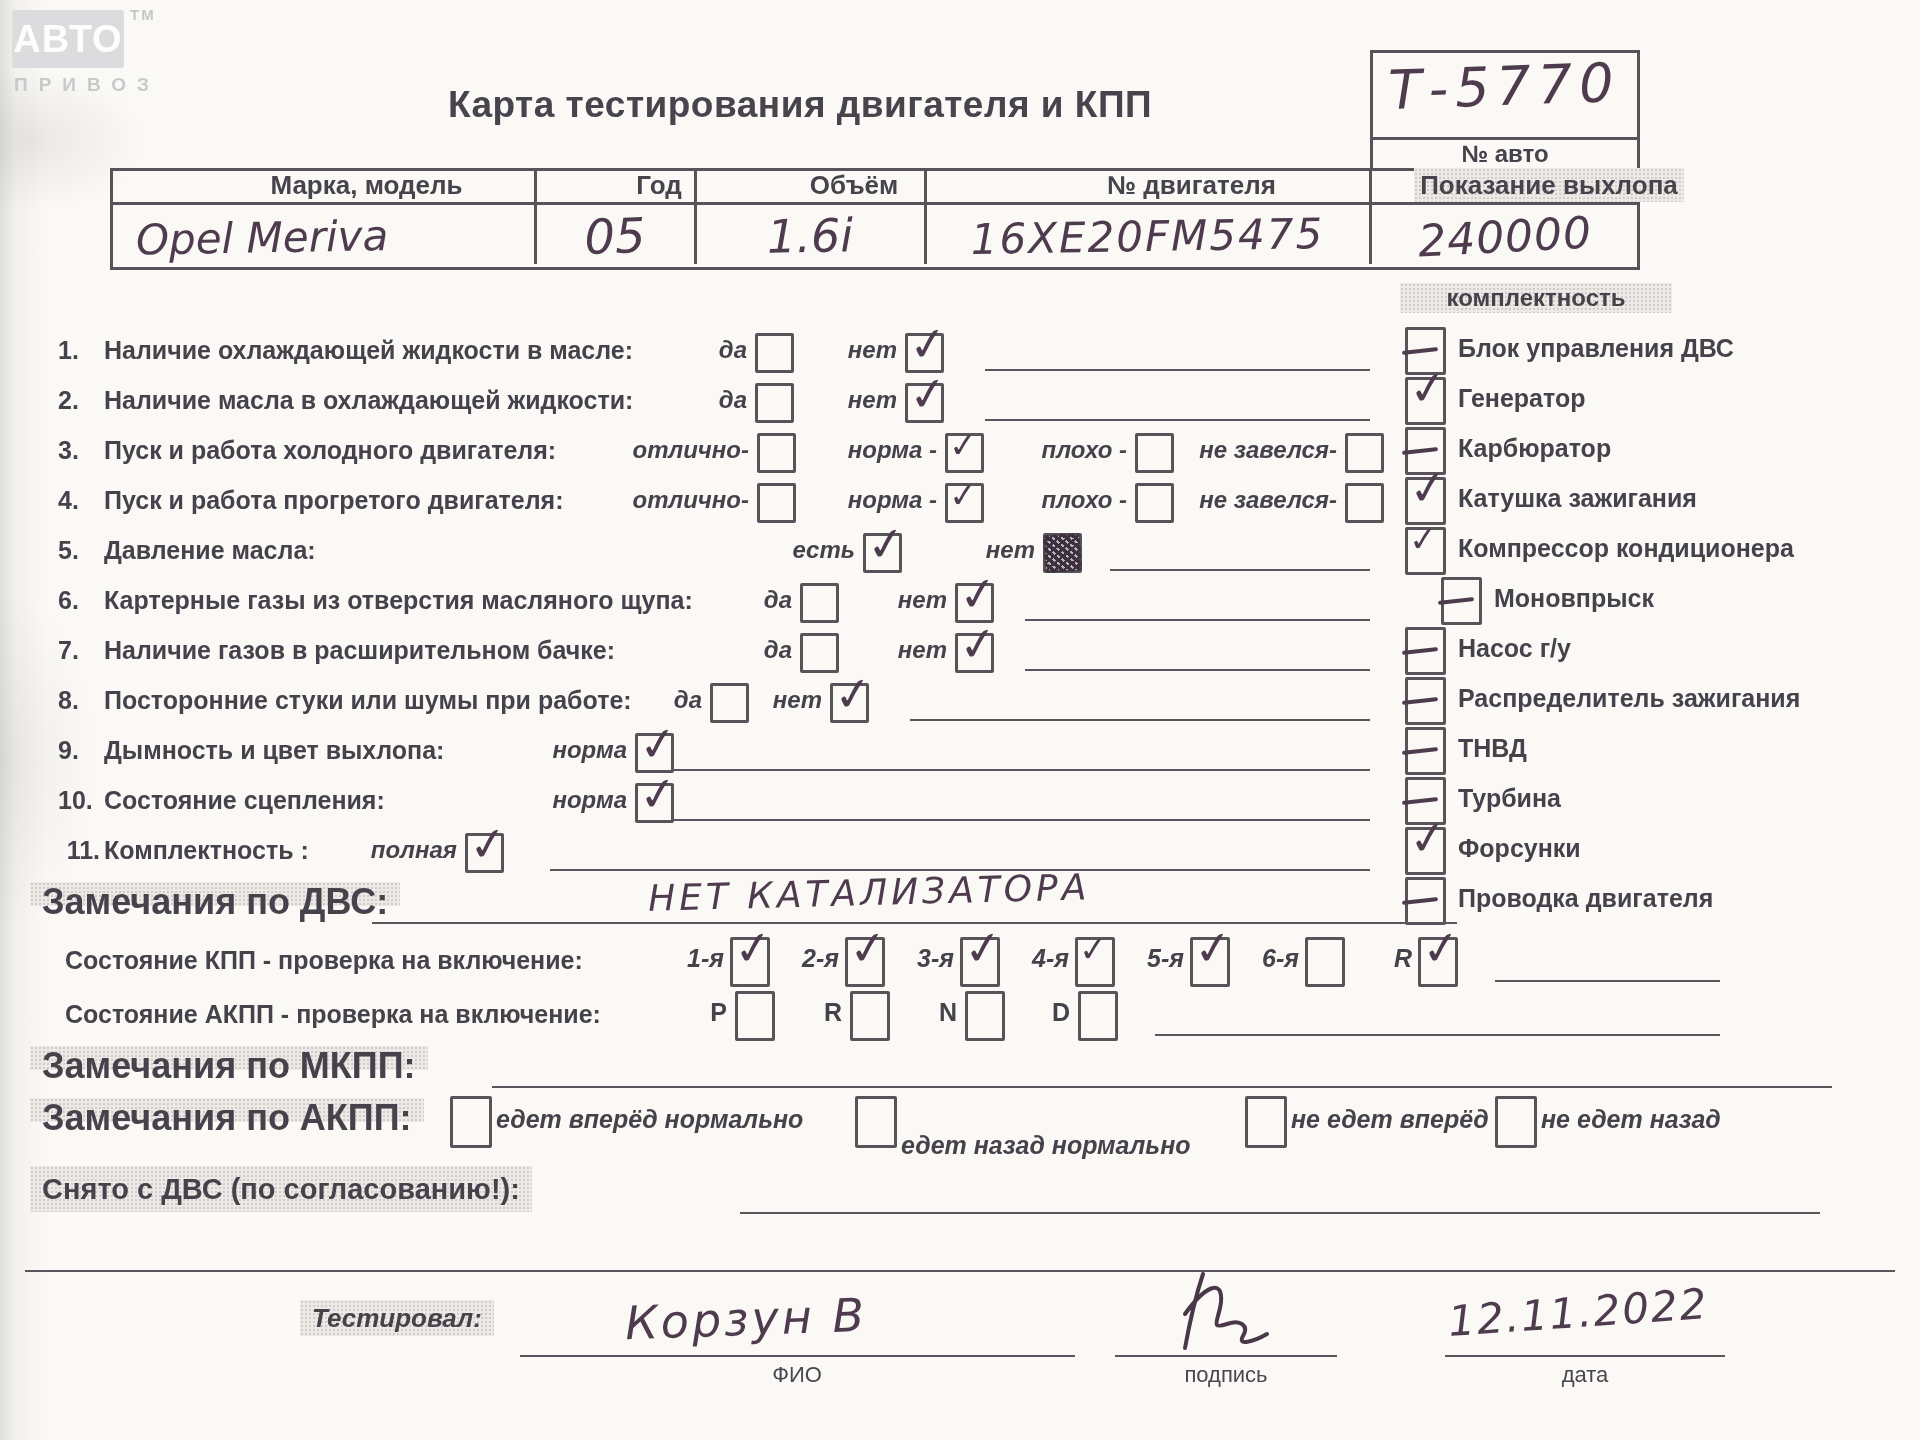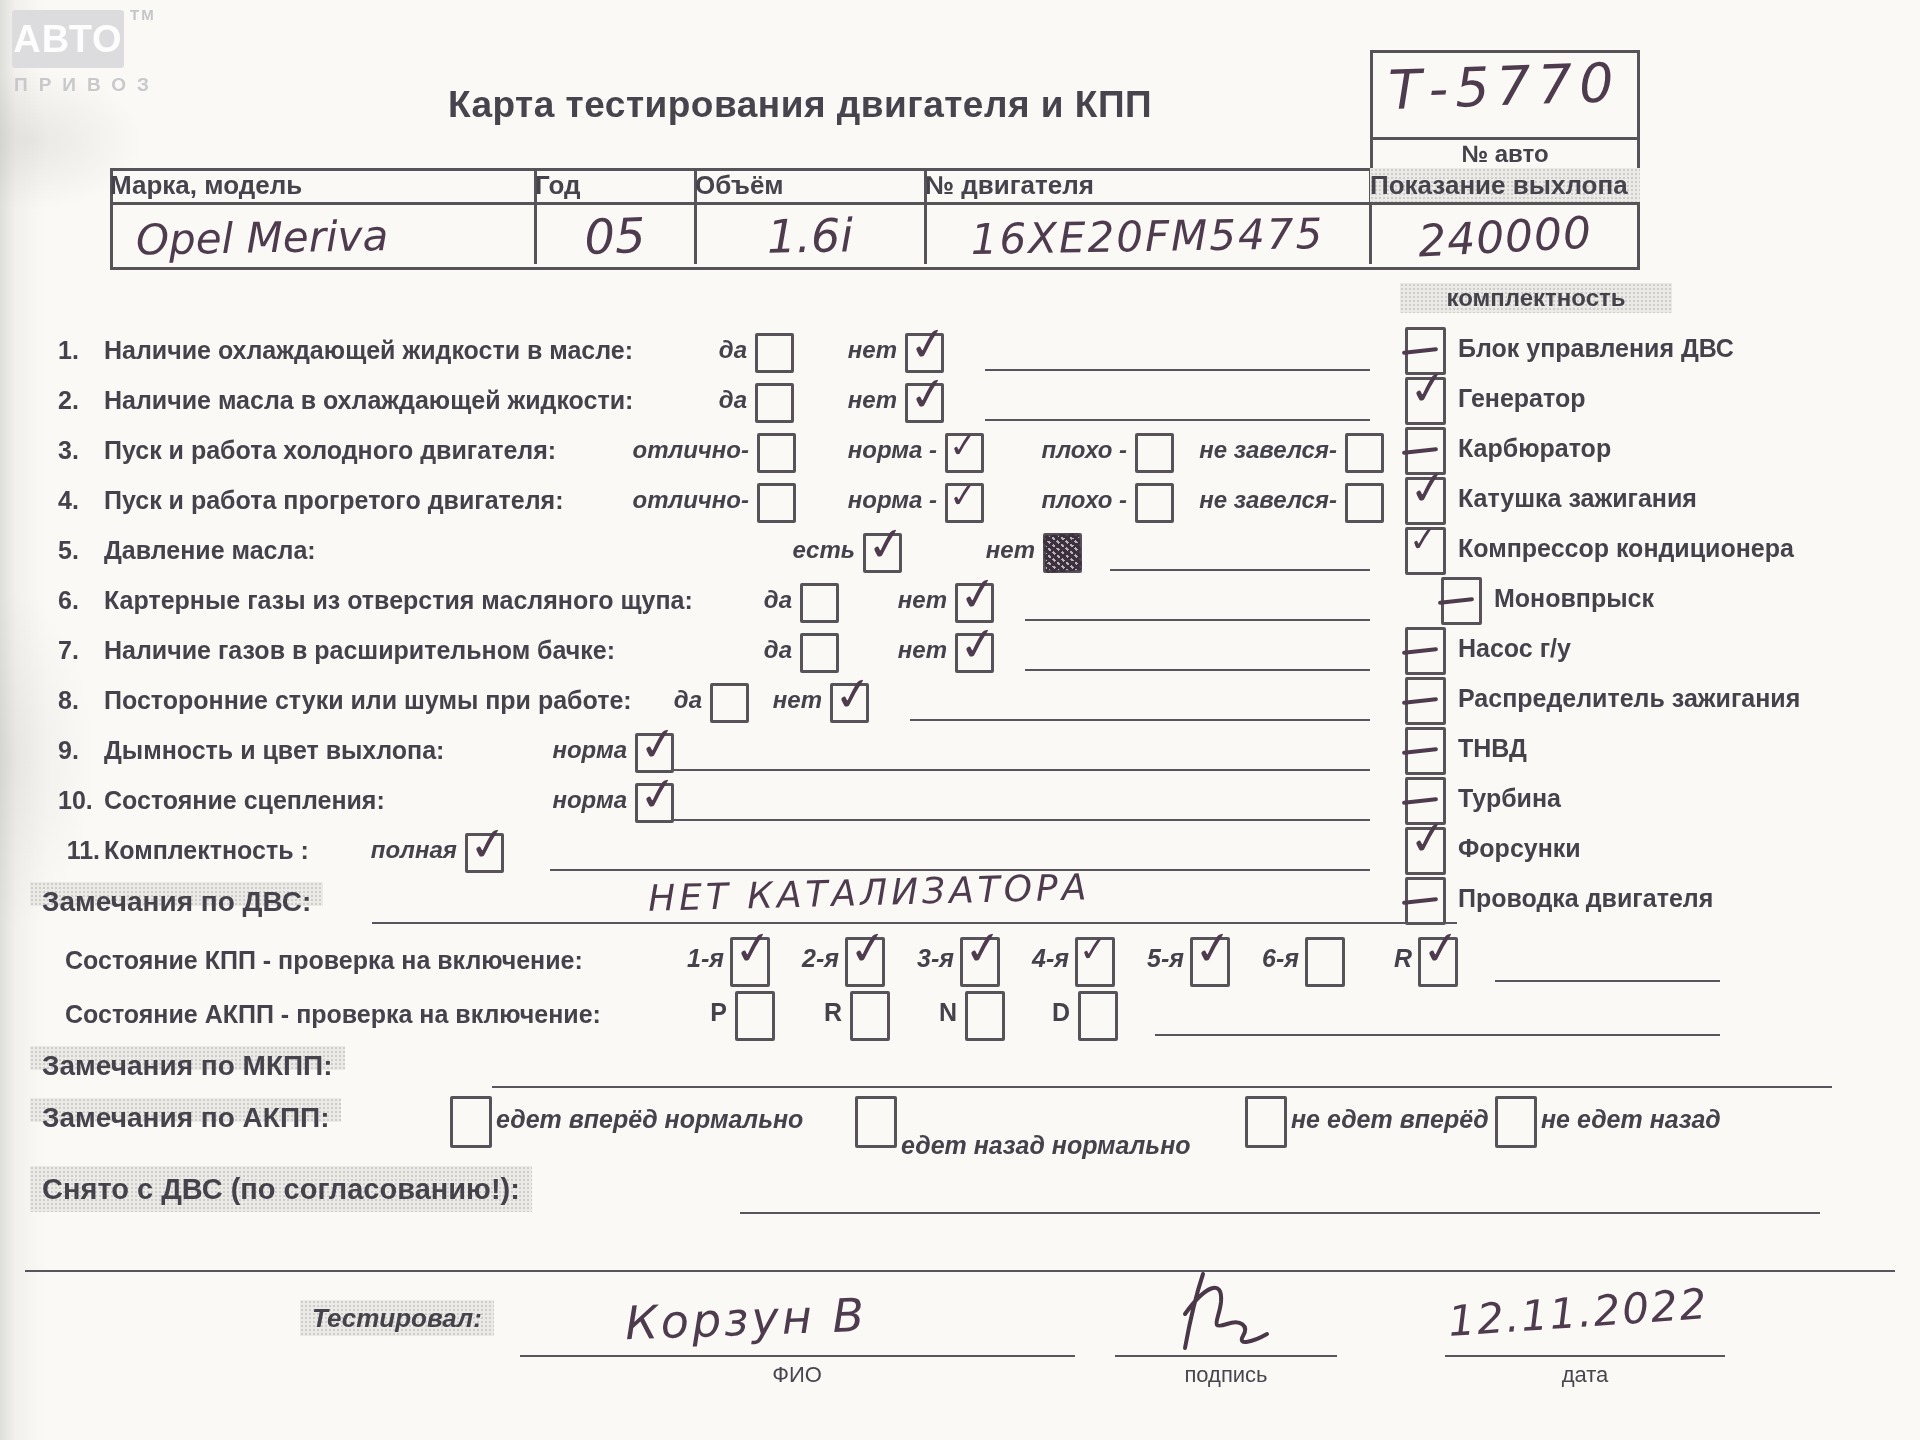--- a/index.html
+++ b/index.html
@@ -35,22 +35,22 @@
     transform:rotate(-7deg);font-family:"DejaVu Sans",sans-serif;}
   .mark-check-sm{position:absolute;left:1px;top:-8px;font-size:34px;line-height:1;color:#4e3b4d;
     transform:rotate(-4deg);font-family:"DejaVu Sans",sans-serif;}
   .mark-dash{position:absolute;left:-6px;top:45%;width:36px;height:4px;background:#4e3b4d;
     border-radius:2px;transform:rotate(-6deg);}
   .mark-scribble{position:absolute;inset:0;border-radius:4px;transform:rotate(-4deg) scale(1.12);
     background:
       repeating-linear-gradient(42deg,#3d3140 0 3px, rgba(61,49,64,.35) 3px 5px),
       repeating-linear-gradient(-36deg,#3d3140 0 2px, transparent 2px 5px);}
   
-  .th-cell{position:absolute;top:168px;height:34px;line-height:34px;
-    font-weight:bold;font-size:26px;color:#47434c;}
+  .th-cell{position:absolute;top:168px;height:34px;line-height:34px;text-align:center;
+    font-weight:bold;font-size:26px;color:#47434c;margin-left:44px;}
   .td-cell{position:absolute;top:202px;height:68px;display:flex;align-items:center;justify-content:center;}
   
   .car-value{position:absolute;left:1375px;top:55px;width:260px;height:86px;text-align:center;
     font-size:54px;letter-spacing:7px;transform:rotate(-2deg);}
   .car-label{position:absolute;left:1370px;top:140px;width:270px;height:28px;line-height:28px;
     text-align:center;font-weight:bold;font-size:24px;}
   
   .check-row{position:absolute;left:0;width:1920px;height:50px;}
   .check-row .num{position:absolute;left:58px;width:42px;line-height:50px;font-weight:bold;font-size:25px;}
   .check-row .lbl{position:absolute;left:104px;line-height:50px;font-weight:bold;font-size:25px;white-space:nowrap;}
@@ -64,21 +64,21 @@
   .comp-hdr{position:absolute;left:1400px;top:283px;width:272px;height:30px;line-height:30px;
     text-align:center;font-weight:bold;font-size:24px;}
   
   .gear-row{position:absolute;left:0;width:1920px;height:56px;}
   .gear-row .lbl{position:absolute;left:65px;line-height:56px;font-weight:bold;font-size:25px;white-space:nowrap;}
   .gear-lbl{position:absolute;transform:translateX(-100%);line-height:52px;font-style:italic;
     font-weight:bold;font-size:25px;white-space:nowrap;}
   .gear-lbl.upright{font-style:normal;}
   .gear-box{position:absolute;top:5px;width:34px;height:44px;border:3px solid #585359;border-radius:2px;}
   
-  .sec-lbl{position:absolute;height:24px;line-height:40px;padding:0 12px;font-weight:bold;font-size:28px;white-space:nowrap;}
+  .sec-lbl{position:absolute;height:24px;line-height:40px;padding:0 12px;font-weight:bold;font-size:36px;white-space:nowrap;}
   
   .ak-box{position:absolute;top:0;width:36px;height:46px;border:3px solid #585359;border-radius:2px;}
   .ak-lbl{position:absolute;line-height:46px;font-style:italic;font-weight:bold;font-size:25px;white-space:nowrap;}
   
   .cap{position:absolute;transform:translateX(-50%);font-size:22px;color:#4a464f;white-space:nowrap;}
 </style>
 </head>
 <body>
 
 <div class="page">

